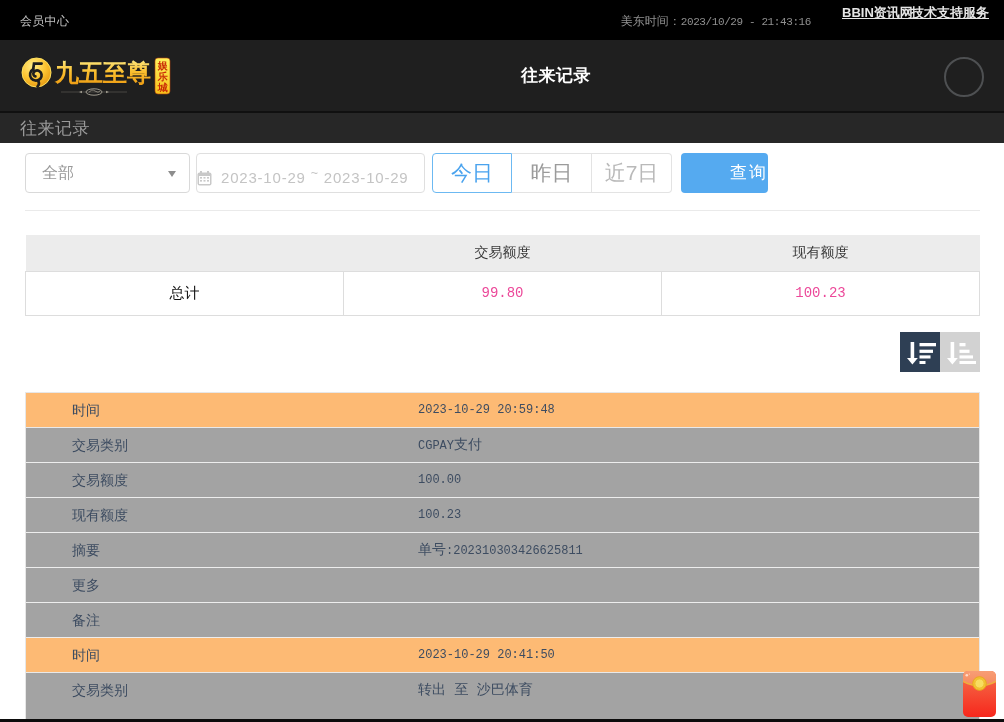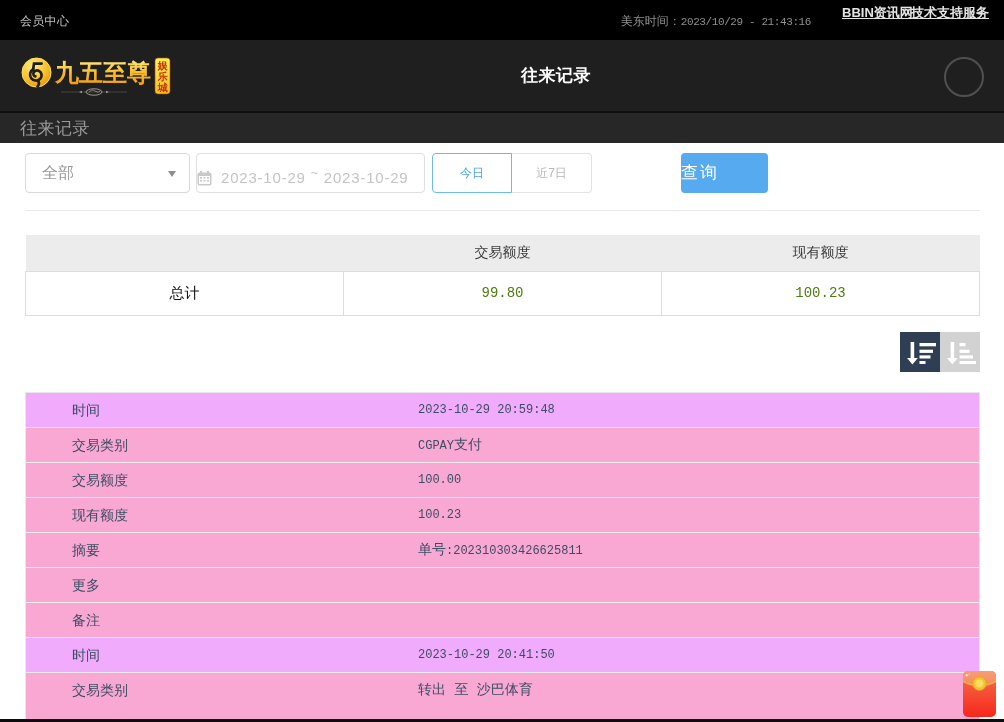--- a/index.html
+++ b/index.html
@@ -19,41 +19,41 @@
 .hcircle{position:absolute;left:944px;top:17px;width:40px;height:40px;border:2px solid #4e5052;border-radius:50%}
 
 .strip{position:absolute;left:0;top:111px;width:1004px;height:32px;background:#272727;border-top:2px solid #101010}
 .strip span{position:absolute;left:20px;top:4px;font-size:17px;color:#9a9a9a;letter-spacing:0.5px}
 
 .content{position:absolute;left:0;top:143px;width:1004px;height:576px;background:#fff}
 .fselect{position:absolute;left:25px;top:10px;width:165px;height:40px;border:1px solid #d9d9d9;border-radius:4px;font-size:16px;color:#999;line-height:38px;padding-left:16px}
 .fselect .caret{position:absolute;right:13px;top:17px;width:0;height:0;border-left:4.5px solid transparent;border-right:4.5px solid transparent;border-top:6px solid #8d8d8d}
 .fdate{position:absolute;left:196px;top:10px;width:229px;height:40px;border:1px solid #dfdfdf;border-radius:4px;color:#c4c4c4;font-size:15px;line-height:38px;letter-spacing:0.8px}
 .fdate svg{vertical-align:-3px;margin-right:9px}
-.btngroup{position:absolute;left:432px;top:10px;height:40px;font-size:12px}
+.btngroup{position:absolute;left:432px;top:10px;height:40px;font-size:21px}
 .btngroup .b{float:left;width:80px;height:40px;line-height:38px;text-align:center;border:1px solid #e3e3e3;border-left:none;color:#9b9b9b}
 .btngroup .b1{border:1px solid #6cb9f2;color:#4aa3ee;border-radius:4px 0 0 4px}
 .btngroup .b3{color:#b9b9b9;border-radius:0 4px 4px 0}
-.query{position:absolute;left:681px;top:10px;width:87px;height:40px;background:#55aaf0;color:#fff;font-size:17px;text-align:left;line-height:40px;border-radius:4px;letter-spacing:2px}
+.query{position:absolute;left:681px;top:10px;width:87px;height:40px;background:#55aaf0;color:#fff;font-size:17px;text-align:right;line-height:40px;border-radius:4px;letter-spacing:2px}
 .sep{position:absolute;left:25px;top:67px;width:955px;height:1px;background:#eaeaea}
 
 .summary{position:absolute;left:25px;top:92px;width:955px;border-collapse:collapse}
 .summary th{background:#ececec;height:36px;font-size:14px;font-weight:normal;color:#3a3a3a}
-.summary td{height:44px;background:#fff;font-size:15px;text-align:center;color:#4d7c0f;border:1px solid #ddd}
+.summary td{height:44px;background:#fff;font-size:15px;text-align:center;color:#ec4899;border:1px solid #ddd}
 .summary td:first-child{font-weight:normal;font-size:15px;color:#111}
 .summary .mono{font-size:14px}
 
 .sorts{position:absolute;left:900px;top:189px;width:80px;height:40px}
 .sorts .s{float:left;width:40px;height:40px}
 .sorts .s1{background:#2e3f54}
 .sorts .s2{background:#d2d2d2}
 
 .list{position:absolute;left:25px;top:249px;width:955px;border-left:1px solid #e7e7e7;border-right:1px solid #e7e7e7;border-top:1px solid #e7e7e7}
-.row{height:35px;border-bottom:1px solid #ededed;background:#f9a8d4;position:relative}
-.row.gray{background:#f0abfc;border-bottom:1px solid #e9e9e9}
+.row{height:35px;border-bottom:1px solid #ededed;background:#a3a3a3;position:relative}
+.row.gray{background:#fdba74;border-bottom:1px solid #e9e9e9}
 .row .lab{position:absolute;left:46px;top:0;line-height:34px;font-size:14px;color:#3d4c61}
 .row .val{position:absolute;left:392px;top:0;line-height:34px;font-size:12px;color:#3d4c61;font-family:"Liberation Mono",monospace}
 .row .val .cj{font-family:Liberation Mono, monospace;font-size:14px}
 
 .footer{position:absolute;left:0;top:719px;width:1004px;height:3px;background:#0c0c0c}
 .envelope{position:absolute;left:963px;top:671px;width:33px;height:46px}
 </style>
 </head>
 <body>
 <div class="topbar">
@@ -117,20 +117,21 @@
           <rect x="10" y="6" width="2" height="1.6"></rect>
           <rect x="3" y="9" width="2" height="1.6"></rect>
           <rect x="6.5" y="9" width="2" height="1.6"></rect>
           <rect x="10" y="9" width="2" height="1.6"></rect>
         </g>
         <rect x="3" y="0" width="2" height="3" fill="#c9c9c9"></rect>
         <rect x="10" y="0" width="2" height="3" fill="#c9c9c9"></rect>
       </svg>2023-10-29 <sup>~</sup> 2023-10-29</div>
   <div class="btngroup">
       <div class="b b1">今日</div>
+      <div class="b b2">昨日</div>
       <div class="b b3">近7日</div>
     </div>
   <div class="query">查询</div>
   <div class="sep"></div>
   <table class="summary">
     <tbody>
         <tr>
           <th style="width:318px"></th>
           <th style="width:318px">交易额度</th>
           <th>现有额度</th>

